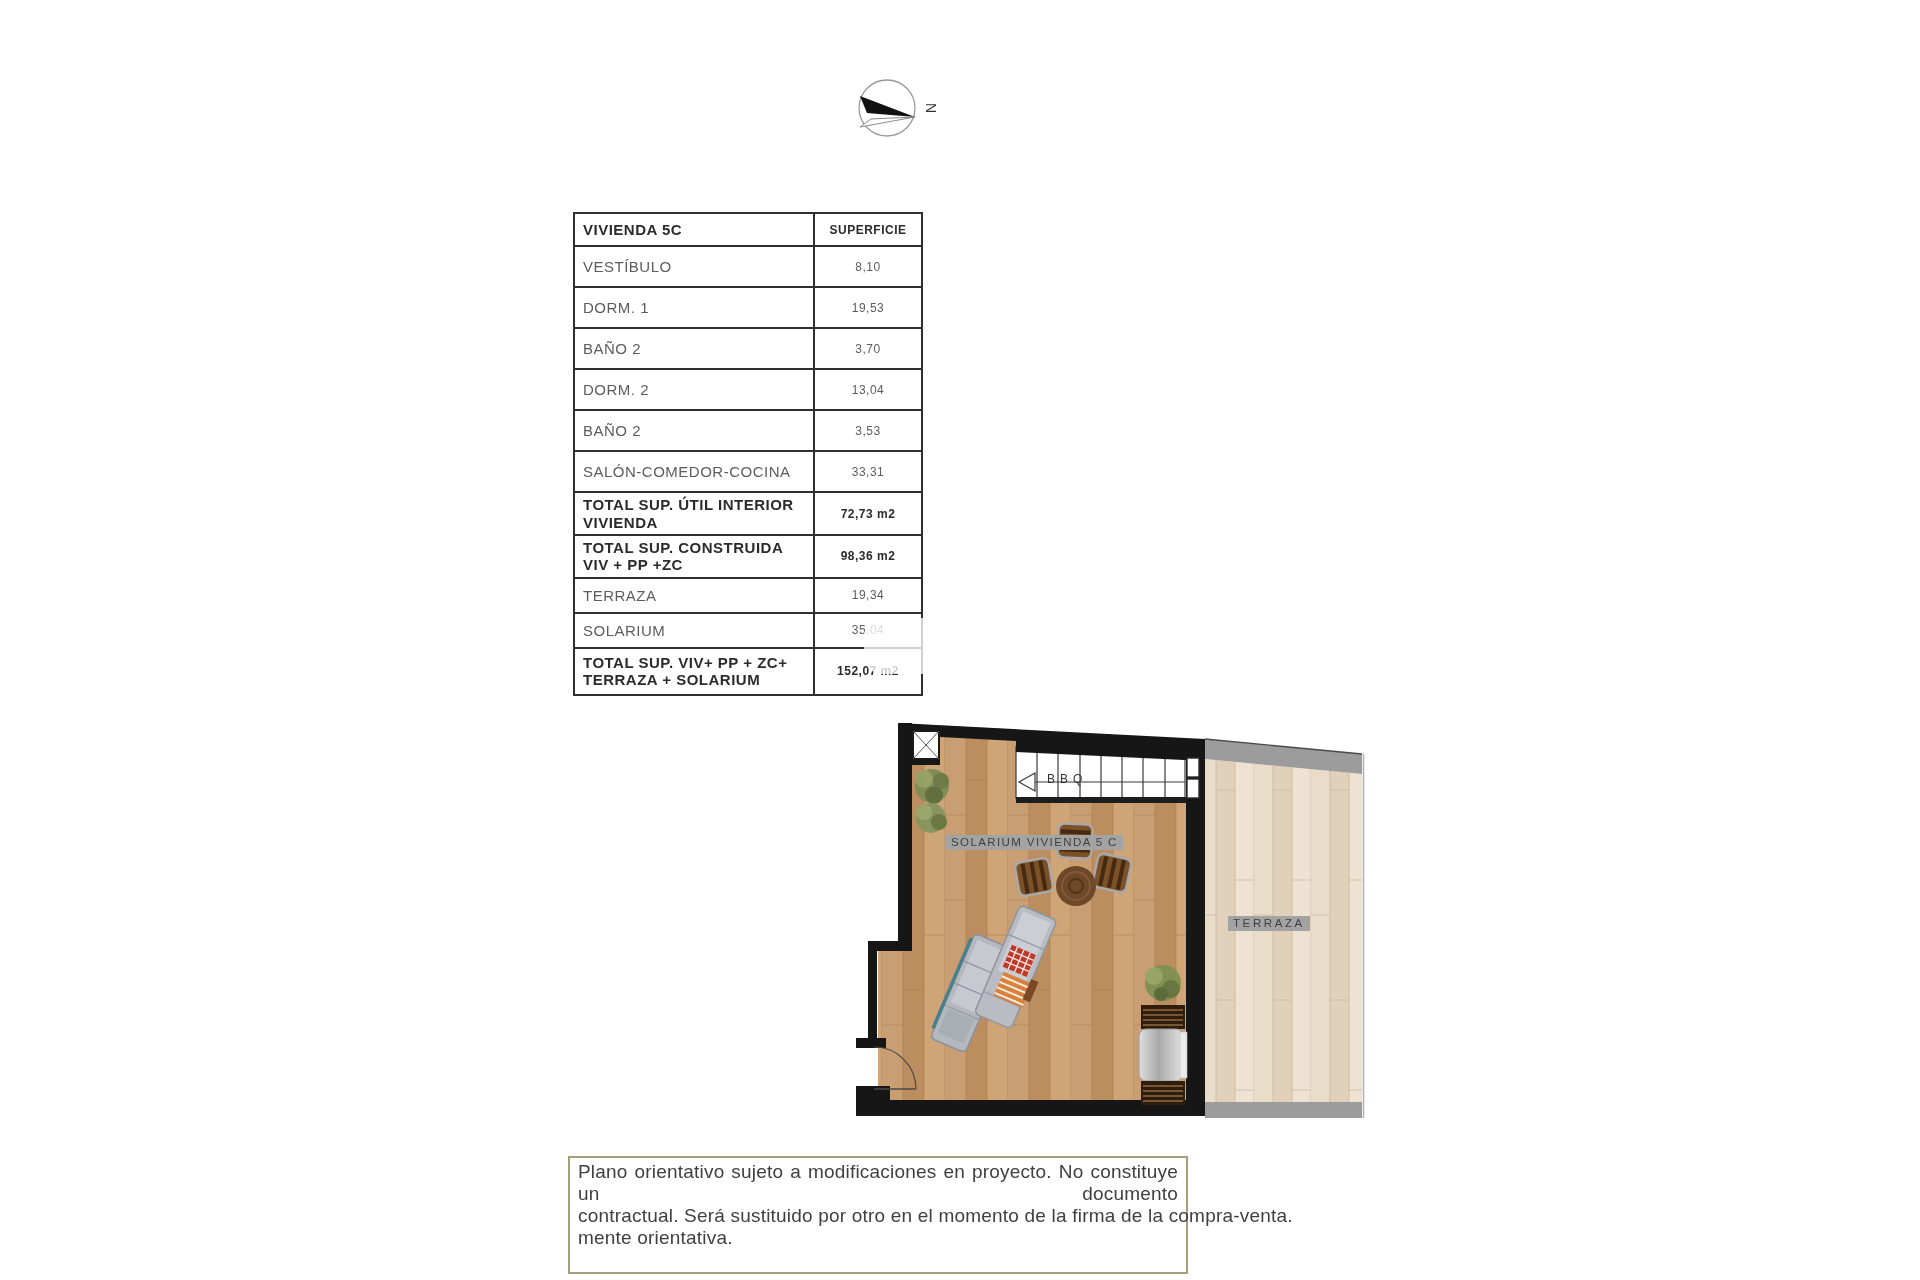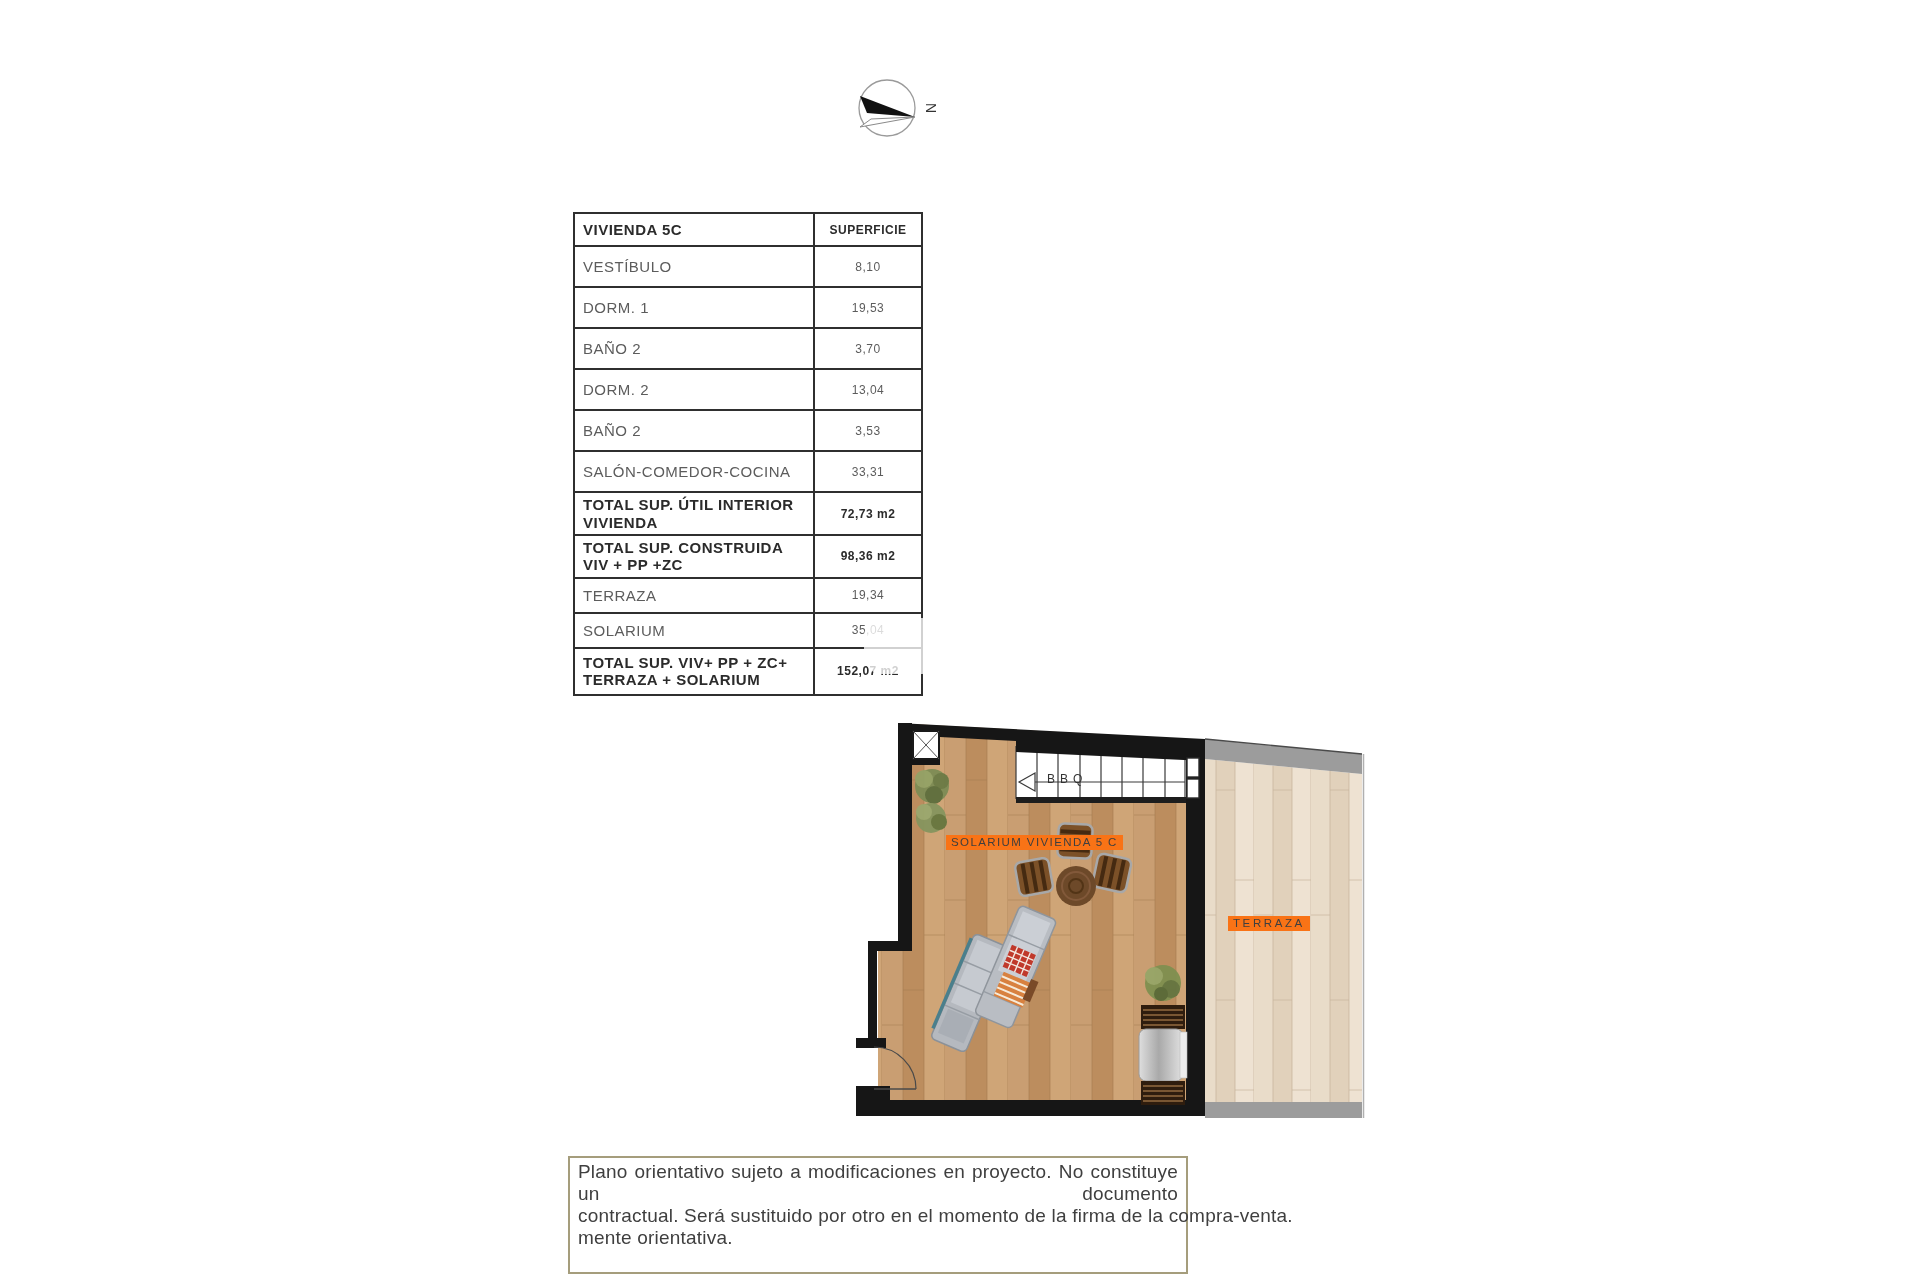--- a/index.html
+++ b/index.html
@@ -22,21 +22,21 @@
   .h33{min-height:33px}.h41{min-height:41px}.h43{min-height:43px}.h42{min-height:42px}
   .h35{min-height:35px}.h45{min-height:45px}
   .bold .tlabel,.bold .tvalue{font-weight:bold;color:var(--text_dark,#2b2b2b);}
   
   .wm{position:absolute;left:864px;top:618px;width:76px;height:56px;border-radius:18px;
     background:rgba(255,255,255,.78);}
   
   .plan{position:absolute;left:855px;top:718px;width:515px;height:402px;}
   .fWall{fill:var(--wall,#161616);}
   .fBand{fill:var(--band_gray,#9c9c9c);}
-  .plan-label{position:absolute;background:#f97316;color:var(--label_text,#3f3f3f);
+  .plan-label{position:absolute;background:#a3a3a3;color:var(--label_text,#3f3f3f);
     font-size:11.5px;letter-spacing:1.4px;white-space:nowrap;padding:1px 5px;line-height:13px;}
   .lbl-solarium{left:946px;top:835px;}
   .lbl-terraza{left:1228px;top:916px;letter-spacing:2.6px;}
   .lbl-bbq{left:1042px;top:772px;background:transparent;letter-spacing:5px;font-size:12px;color:#333;}
   
   .compass{position:absolute;left:842px;top:60px;width:110px;height:100px;}
   
   .disclaimer{
     position:absolute;left:568px;top:1156px;width:620px;height:118px;box-sizing:border-box;
     border:2px solid var(--disclaimer_border,#a59d7c);padding:3px 8px 0 8px;

